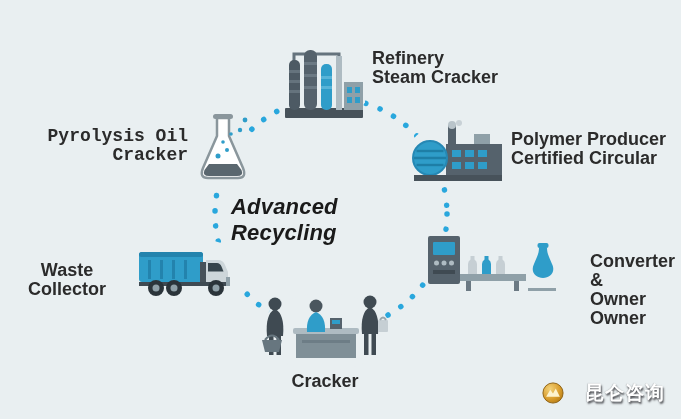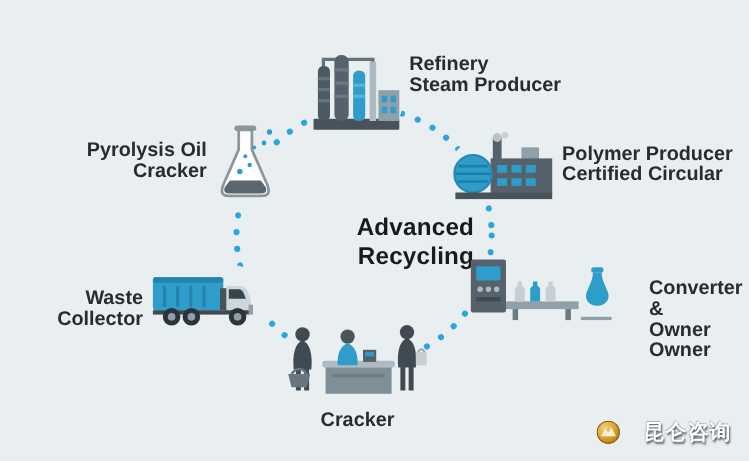--- a/index.html
+++ b/index.html
@@ -12,54 +12,55 @@
     height: 419px;
     background: #e9eff1;
     overflow: hidden;
   }
 
   .ring { position: absolute; left: 0; top: 0; }
 
   .center {
     position: absolute;
     left: 231px; top: 194px; width: 200px;
-    text-align: right;
+    text-align: left;
     font-size: 22px;
     font-weight: 700;
     line-height: 26px;
     letter-spacing: .2px;
     color: #1a1a1a;
+    font-style: italic;
   }
 
   .icon { position: absolute; }
   .icon svg { display: block; width: 100%; height: 100%; }
 
   .label {
     position: absolute;
     font-size: 18px;
     line-height: 19px;
     font-weight: 600;
     color: #2b2b2b;
   }
   .ln { display: block; }
 
   .refinery-icon  { left: 283px; top: 46px;  width: 82px;  height: 78px; }
   .refinery-label { left: 372px; top: 49px; }
 
   .pyrolysis-icon  { left: 196px; top: 110px; width: 54px; height: 80px; }
-  .pyrolysis-label { left: 40px;  top: 127px; width: 148px; text-align: right; }
+  .pyrolysis-label { left: 40px;  top: 127px; width: 148px; text-align: right; font-family: Liberation Mono, monospace; }
 
   .certified-icon  { left: 412px; top: 120px; width: 92px; height: 64px; }
   .certified-label { left: 511px; top: 130px; }
 
   .converter-icon  { left: 424px; top: 230px; width: 134px; height: 66px; }
   .converter-label { left: 566px; top: 252px; margin-left: 24px; }
 
   .waste-icon  { left: 136px; top: 240px; width: 114px; height: 62px; }
-  .waste-label { left: 4px;   top: 261px; width: 126px; text-align: right; }
+  .waste-label { left: 4px;   top: 261px; width: 126px; text-align: center; }
 
   .consumer-icon  { left: 260px; top: 290px; width: 130px; height: 80px; }
   .consumer-label { left: 260px; top: 372px; width: 130px; text-align: center; }
 
   .watermark {
     position: absolute;
     right: 16px; bottom: 13px;
     display: flex;
     align-items: center;
     gap: 21px;
@@ -108,21 +109,21 @@
       <rect x="53" y="10" width="6" height="54" fill="#aebbc2"></rect>
       <rect x="61" y="36" width="19" height="28" fill="#8fa0a8"></rect>
       <rect x="64" y="41" width="5" height="6" fill="#2f9dc9"></rect>
       <rect x="72" y="41" width="5" height="6" fill="#2f9dc9"></rect>
       <rect x="64" y="51" width="5" height="6" fill="#2f9dc9"></rect>
       <rect x="72" y="51" width="5" height="6" fill="#2f9dc9"></rect>
     </svg>
   </div>
   <div class="label refinery-label">
     <span class="ln">Refinery</span>
-    <span class="ln">Steam Producer</span>
+    <span class="ln">Steam Cracker</span>
   </div>
 
   <div class="icon pyrolysis-icon">
     <svg viewBox="0 0 54 80">
       <ellipse cx="27" cy="40" rx="26" ry="39" fill="#e9eff1"></ellipse>
       <path d="M21 8 H33 V26 L47 58 Q51 68 42 68 H12 Q3 68 7 58 L21 26 Z" fill="#ffffff" stroke="#8a969c" stroke-width="2.5" stroke-linejoin="round"></path>
       <rect x="17" y="4" width="20" height="5" rx="2.5" fill="#8a969c"></rect>
       <path d="M13 54 H41 L45.5 60 Q48 66 41 66 H13 Q6 66 8.5 60 Z" fill="#5a676f"></path>
       <circle cx="22" cy="46" r="2.5" fill="#2f9dc9"></circle>
       <circle cx="31" cy="40" r="2" fill="#2f9dc9"></circle>

